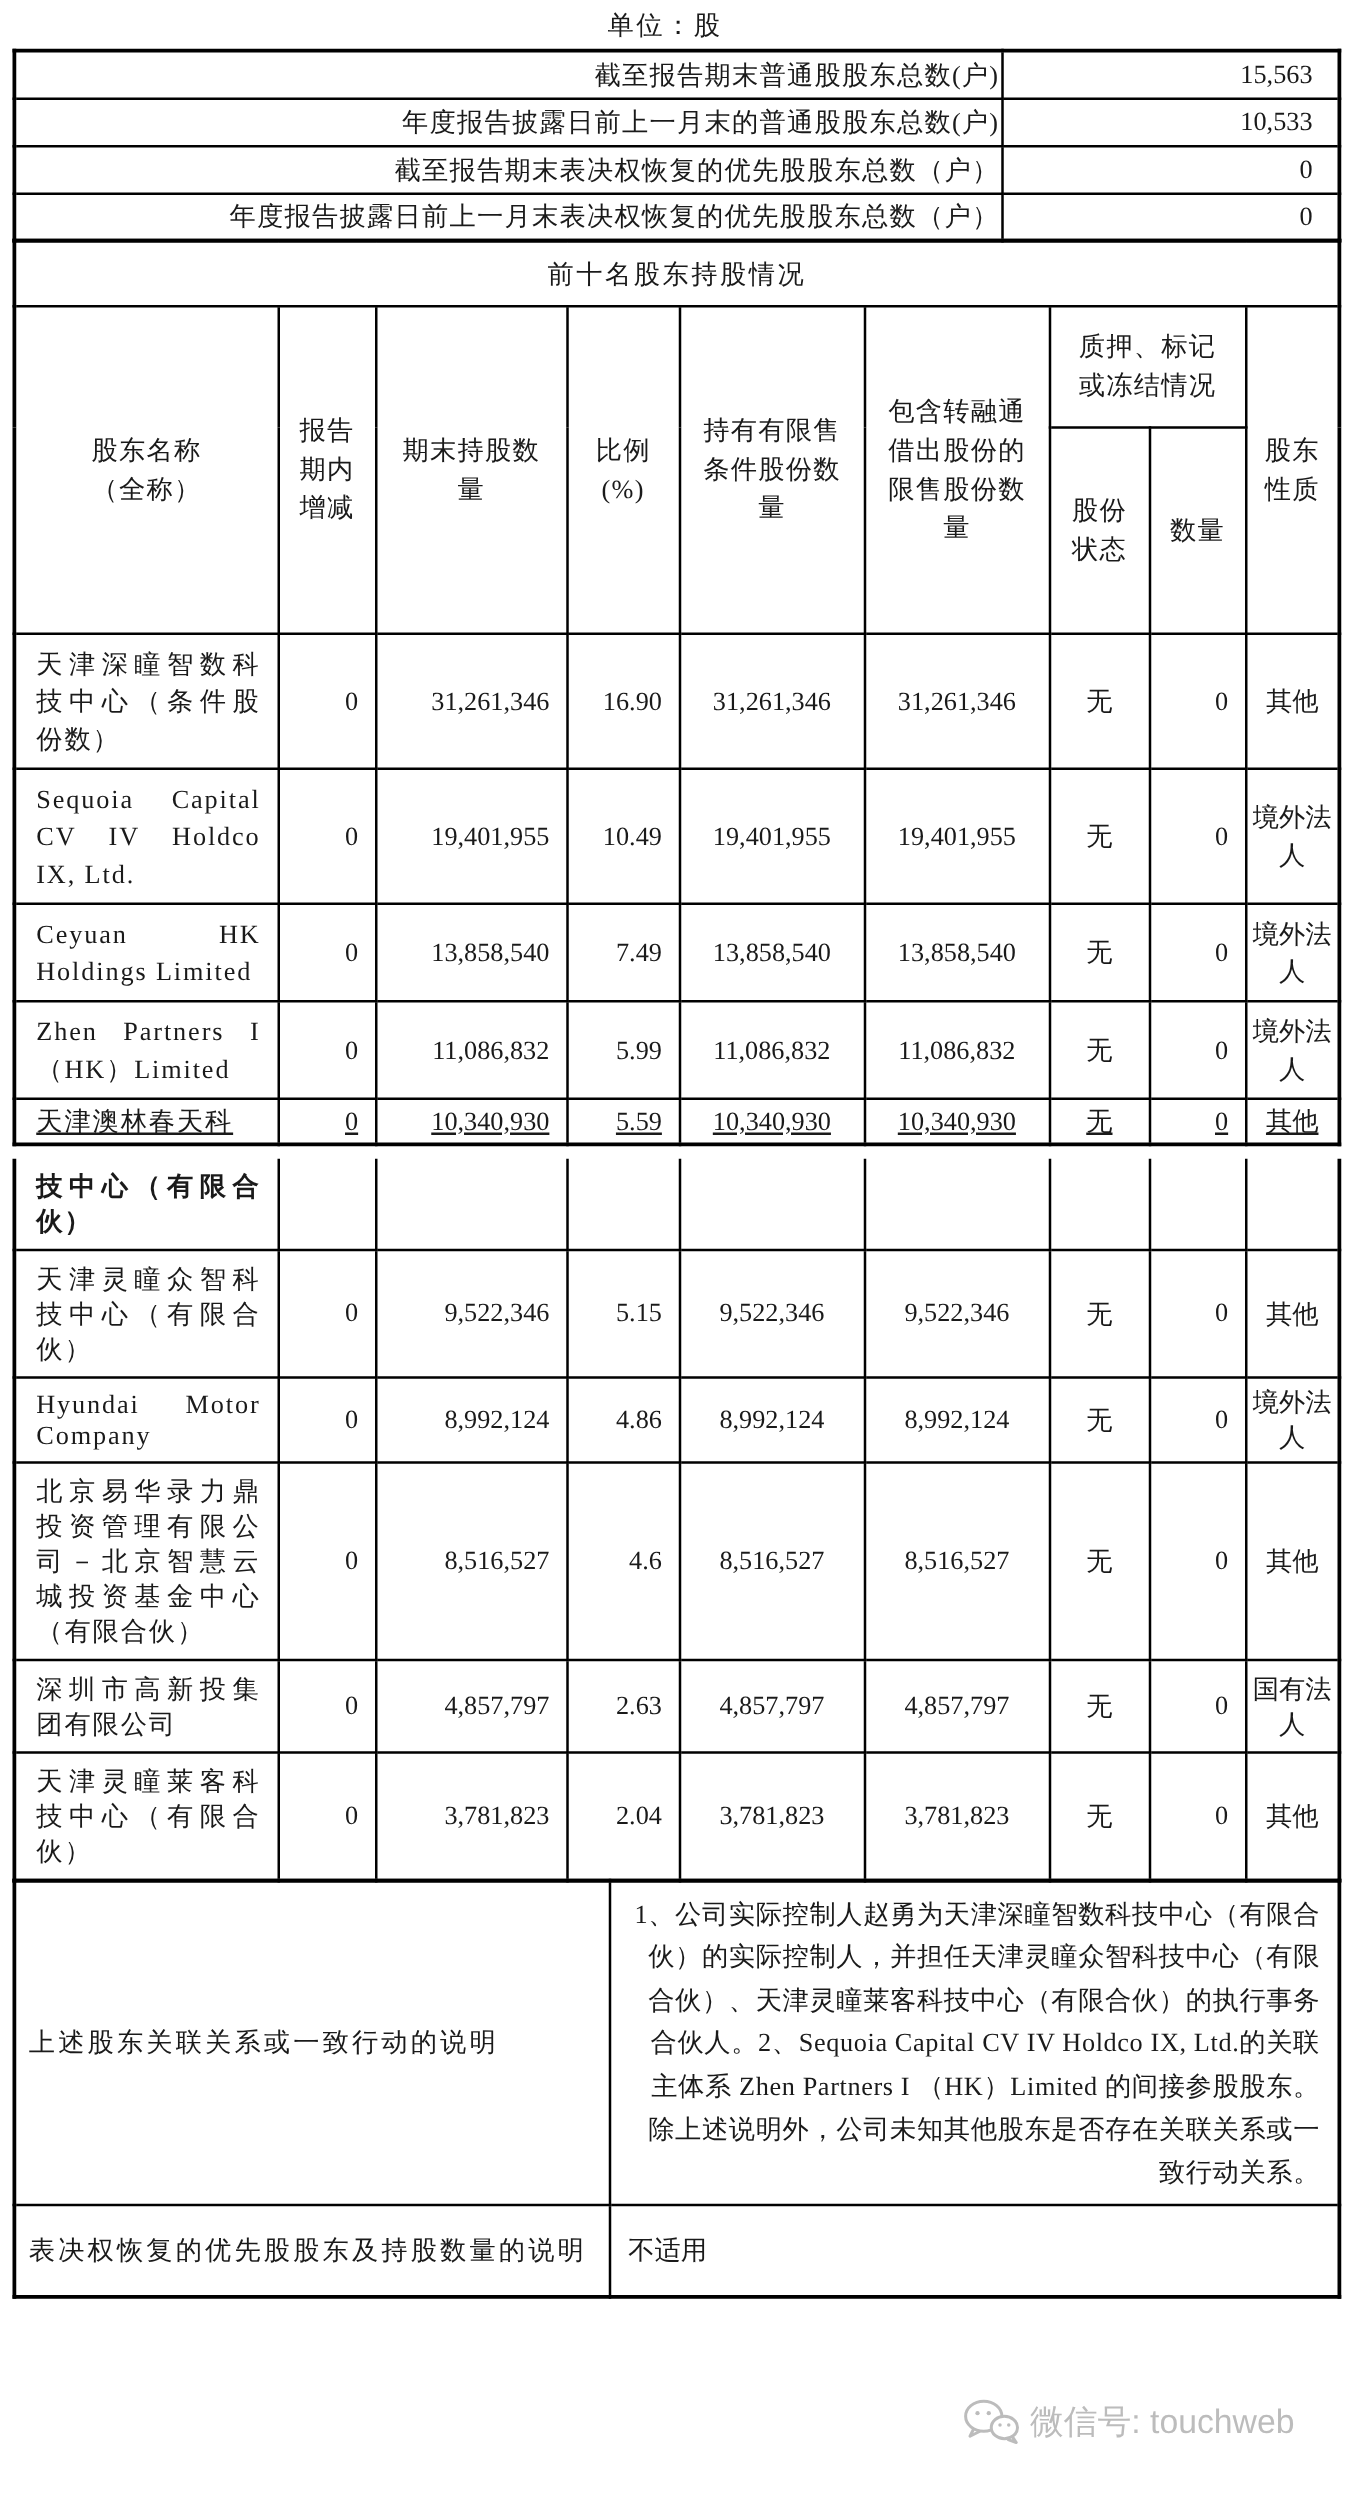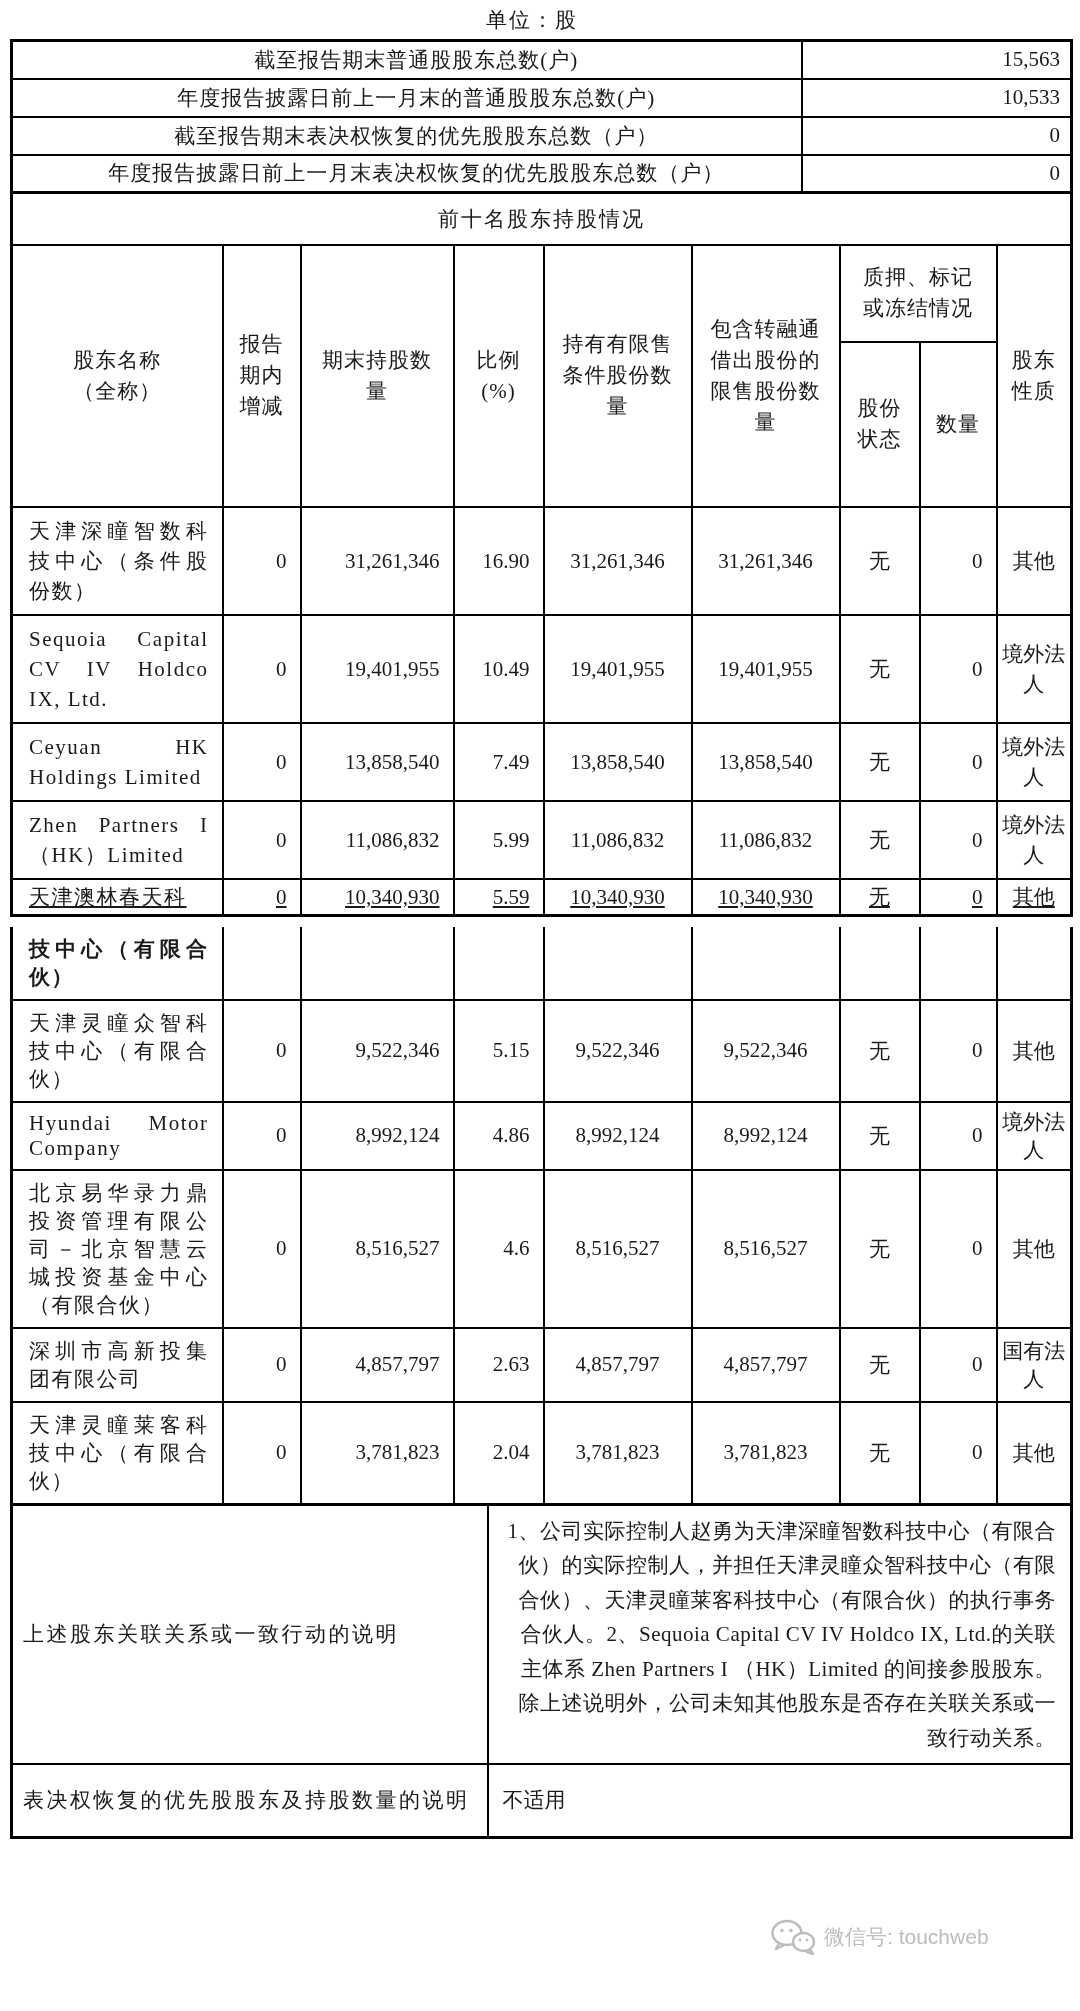--- a/index.html
+++ b/index.html
@@ -24,22 +24,22 @@
     table-layout: fixed;
     width: 1060px;
     margin-left: 10px;
     font-size: 21px;
     color: #1a1a1a;
   }
   th, td { border: 2px solid #000; overflow: hidden; }
   
   .t-sum { border: 3px solid #000; }
   .t-sum td { height: 38px; }
-  .sum-label { text-align: center; padding-left: 20px; letter-spacing: 1px; }
-  .sum-value { text-align: right; padding-right: 10px; }
+  .sum-label { text-align: right; padding-left: 20px; letter-spacing: 1px; }
+  .sum-value { text-align: right; padding-right: 20px; }
   
   .t-main { border: 3px solid #000; margin-top: -3px; }
   .title-cell { height: 52px; text-align: center; letter-spacing: 2px; }
   .t-main thead th {
     font-weight: normal;
     text-align: center;
     white-space: pre-line;
     line-height: 31px;
     letter-spacing: 1px;
     padding: 2px;
@@ -69,21 +69,21 @@
   .note-row-1 { height: 258px; }
   .note-row-2 { height: 73px; }
   .note-text-na { vertical-align: middle; padding: 8px 14px; }
   
   .watermark {
     position: absolute;
     left: 770px; top: 1918px;
     display: flex; align-items: center; gap: 8px;
     color: #b5b5b5;
     font-family: "Liberation Sans", sans-serif;
-    font-size: 21px;
+    font-size: 27px;
     opacity: 0.9;
     pointer-events: none;
   }
 </style>
 </head>
 <body>
 
 <div class="page">
 
   <div class="unit-line">单位：股</div>

